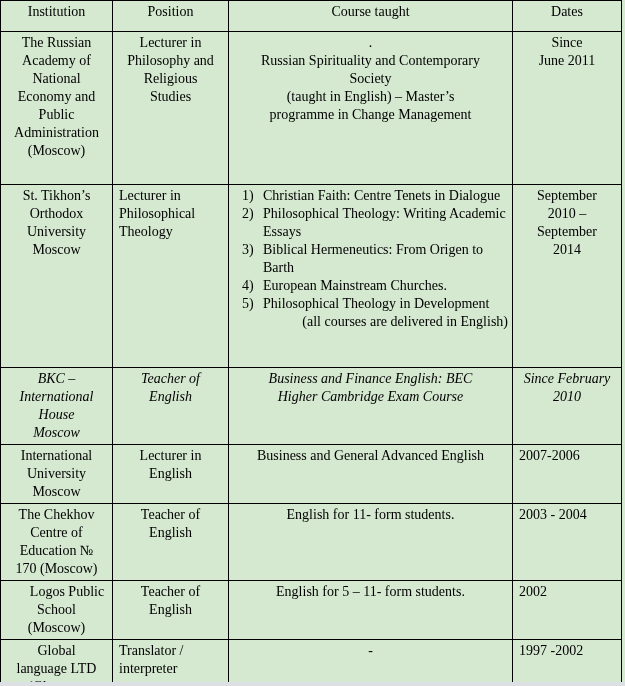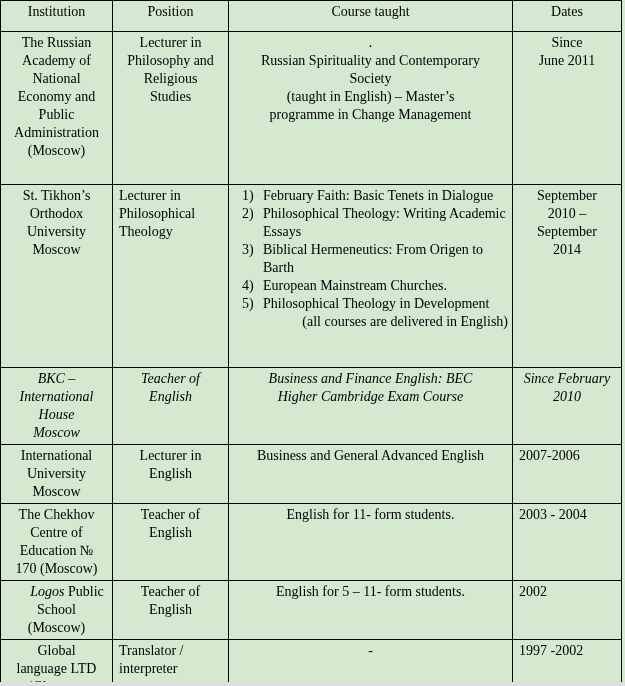--- a/index.html
+++ b/index.html
@@ -39,21 +39,21 @@
   tr.h  {height:31px;}
   tr.r0 {height:153px;margin-top:47px;}
   tr.r1 {height:183px;}
   tr.r2 {height:71px;font-style:italic;}
   tr.r3 {height:55px;}
   tr.r4 {height:73px;}
   tr.r5 {height:55px;}
   tr.r6 {height:56px;}
   .pre{white-space:pre-line;}
   .left{text-align:left;padding-left:6px;}
-  .it{font-style:italic;margin-left:21px;}
+  .it{margin-left:21px;}
   td.course-list{text-align:left;padding:2px 4px;}
   .li{display:flex;}
   .li .num{flex:0 0 30px;padding-left:9px;box-sizing:border-box;}
   .li .litext{flex:1 1 auto;padding-right:2px;}
   .note{text-align:right;}
   .bottom-strip{
     position:absolute;
     left:0;bottom:0;
     width:625px;height:4px;
     background:var(--bottom-strip);
@@ -103,21 +103,21 @@
         <td class="pre">St. Tikhon’s
 Orthodox
 University
 Moscow</td>
         <td class="pre left">Lecturer in
 Philosophical
 Theology</td>
         <td class="course-list">
           <div class="li">
             <span class="num">1)</span>
-            <span class="litext">February Faith: Basic Tenets in Dialogue</span>
+            <span class="litext">Christian Faith: Centre Tenets in Dialogue</span>
           </div>
           <div class="li">
             <span class="num">2)</span>
             <span class="litext">Philosophical Theology: Writing Academic Essays</span>
           </div>
           <div class="li">
             <span class="num">3)</span>
             <span class="litext">Biblical Hermeneutics: From Origen to Barth</span>
           </div>
           <div class="li">

